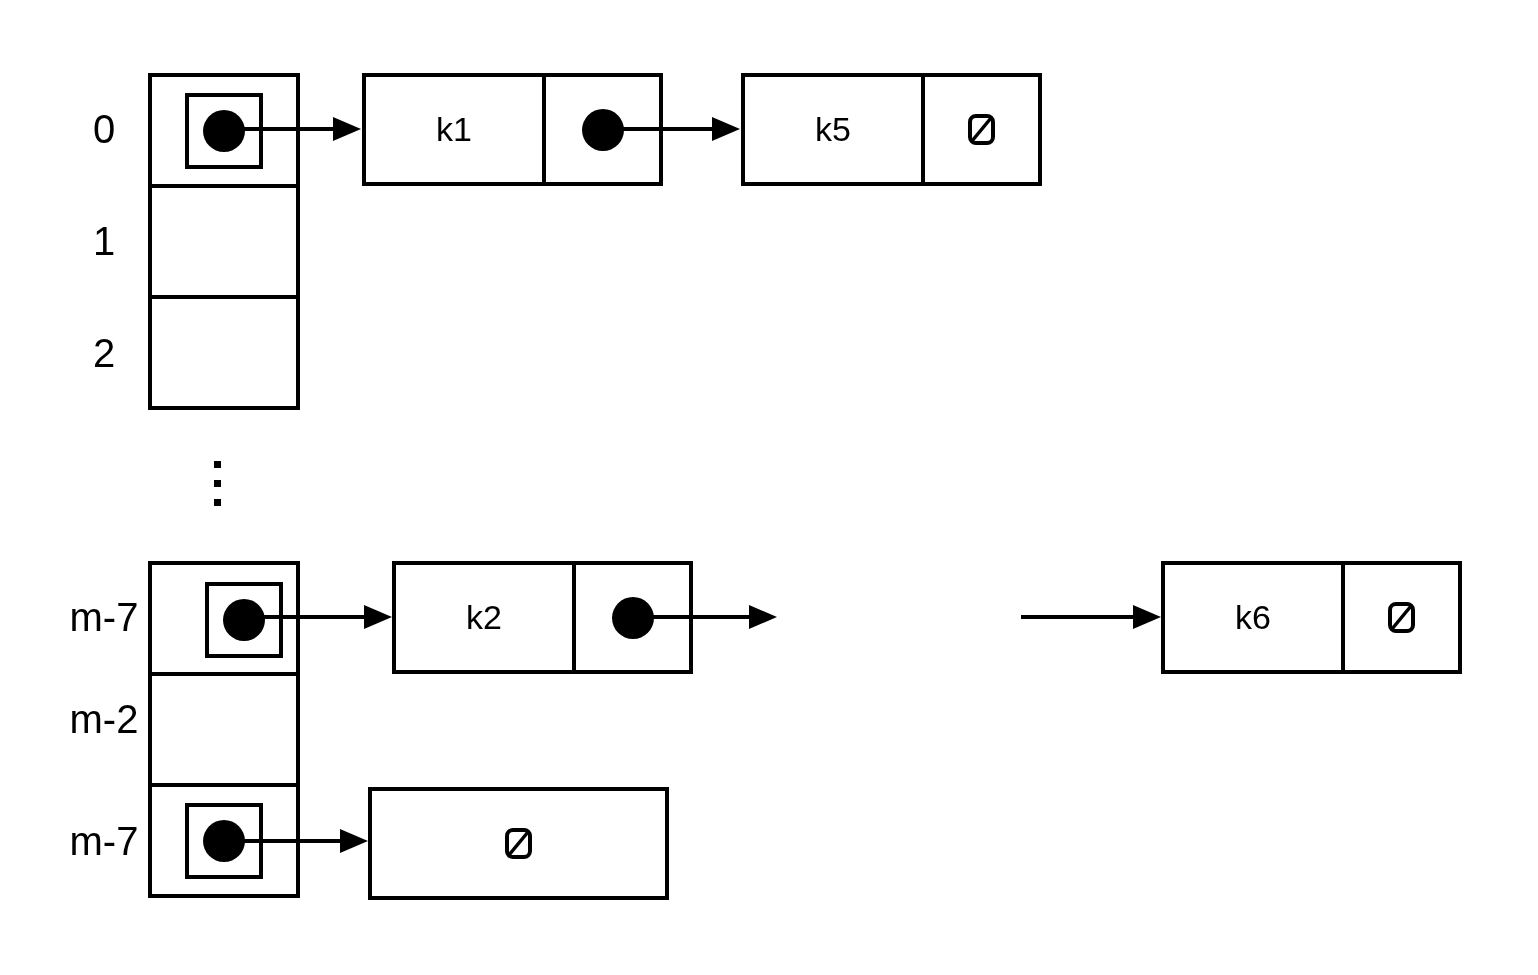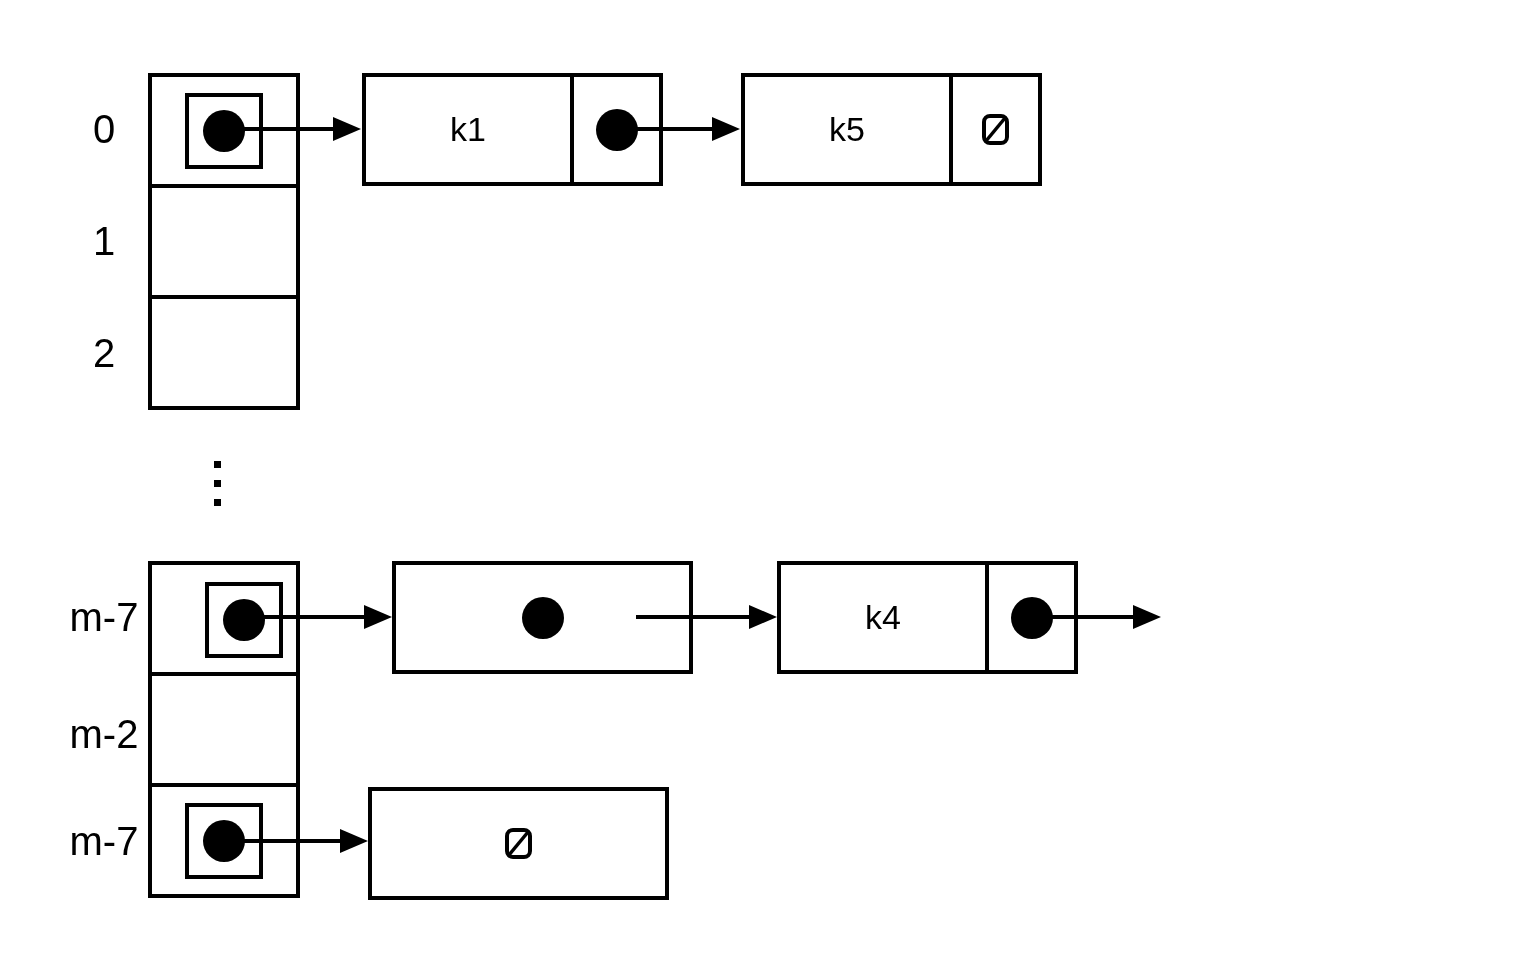--- a/index.html
+++ b/index.html
@@ -31,21 +31,21 @@
   }
   
   .vellipsis{position:absolute;left:214px;top:461px;display:flex;flex-direction:column;gap:12px;}
   .vellipsis i{display:block;width:7px;height:7px;background:#000;}
   
   .node{
     position:absolute;width:301px;height:113px;border:4px solid #000;
     box-sizing:border-box;display:flex;background:#fff;
   }
   .keycell{
-    width:208px;box-sizing:border-box;border-right:4px solid #000;
+    width:180px;box-sizing:border-box;border-right:4px solid #000;
     display:flex;align-items:center;justify-content:center;font-size:34px;
   }
   .ptrcell{flex:1;position:relative;display:flex;align-items:center;justify-content:center;}
   
   .arrow{position:absolute;height:4px;background:#000;}
   .arrow::after{
     content:"";position:absolute;left:100%;top:-10px;width:0;height:0;
     border-top:12px solid transparent;border-bottom:12px solid transparent;
     border-left:28px solid #000;
   }
@@ -54,21 +54,21 @@
 </head>
 <body>
 
 <div class="canvas">
 
   <div class="rowlabel" style="top:109px">0</div>
   <div class="rowlabel" style="top:221px">1</div>
   <div class="rowlabel" style="top:333px">2</div>
 
   <div class="rowlabel" style="top:597px">m-7</div>
-  <div class="rowlabel" style="top:714px">m-2</div>
+  <div class="rowlabel" style="top:699px">m-2</div>
   <div class="rowlabel" style="top:821px">m-7</div>
 
   <div class="array array-top">
     <div class="bucket">
       <div class="ptrbox" style="left:33px;top:16px">
         <div class="dot"></div>
       </div>
     </div>
     <div class="bucket"></div>
     <div class="bucket"></div>
@@ -107,32 +107,36 @@
     <div class="ptrcell">
       <svg class="nullsym" width="27" height="31" viewBox="0 0 27 31">
         <rect x="2" y="2" width="23" height="27" rx="6" fill="none" stroke="#000" stroke-width="4"></rect>
         <line x1="4" y1="27" x2="23" y2="4" stroke="#000" stroke-width="3.5"></line>
       </svg>
     </div>
   </div>
 
   <div class="arrow" style="left:243px;top:615px;width:121px"></div>
   <div class="node" style="left:392px;top:561px">
+    <div class="keycell">k2</div>
     <div class="ptrcell">
       <div class="dot"></div>
     </div>
   </div>
   <div class="arrow" style="left:636px;top:615px;width:113px"></div>
-  <div class="node" style="left:777px;top:561px">
-    <div class="keycell">k4</div>
+  <div class="arrow" style="left:1021px;top:615px;width:112px"></div>
+  <div class="node" style="left:1161px;top:561px">
+    <div class="keycell">k6</div>
     <div class="ptrcell">
-      <div class="dot"></div>
+      <svg class="nullsym" width="27" height="31" viewBox="0 0 27 31">
+        <rect x="2" y="2" width="23" height="27" rx="6" fill="none" stroke="#000" stroke-width="4"></rect>
+        <line x1="4" y1="27" x2="23" y2="4" stroke="#000" stroke-width="3.5"></line>
+      </svg>
     </div>
   </div>
-  <div class="arrow" style="left:1021px;top:615px;width:112px"></div>
 
   <div class="arrow" style="left:224px;top:839px;width:116px"></div>
   <div class="node" style="left:368px;top:787px">
     <div class="ptrcell">
       <svg class="nullsym" width="27" height="31" viewBox="0 0 27 31">
         <rect x="2" y="2" width="23" height="27" rx="6" fill="none" stroke="#000" stroke-width="4"></rect>
         <line x1="4" y1="27" x2="23" y2="4" stroke="#000" stroke-width="3.5"></line>
       </svg>
     </div>
   </div>

